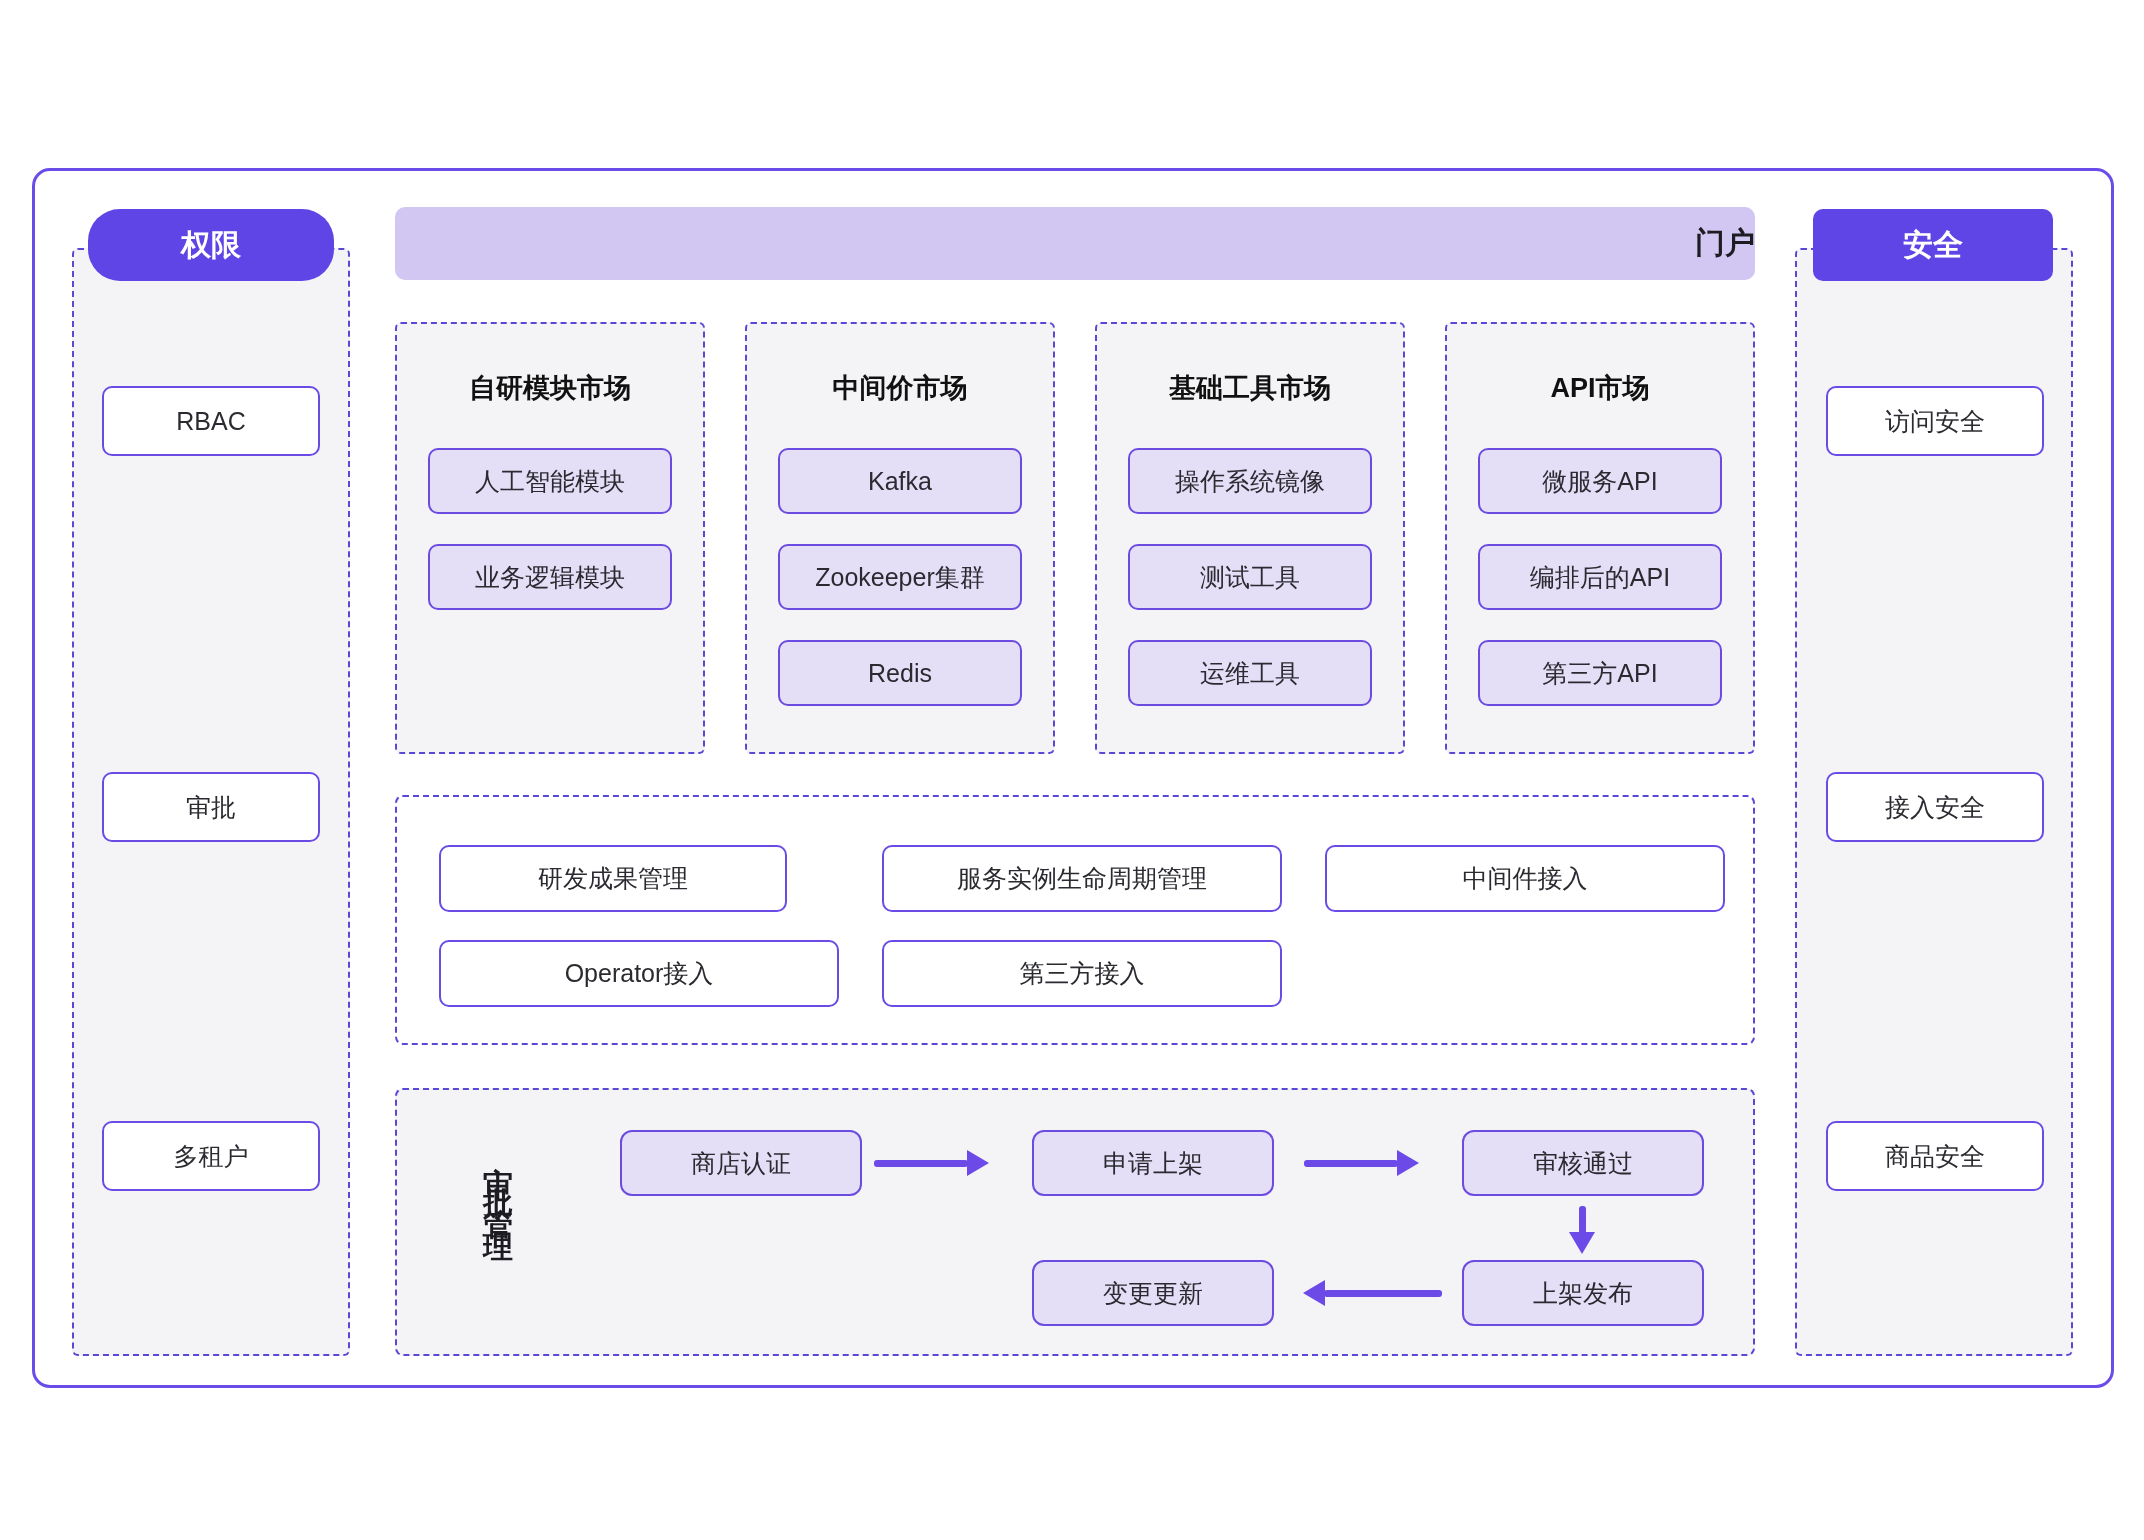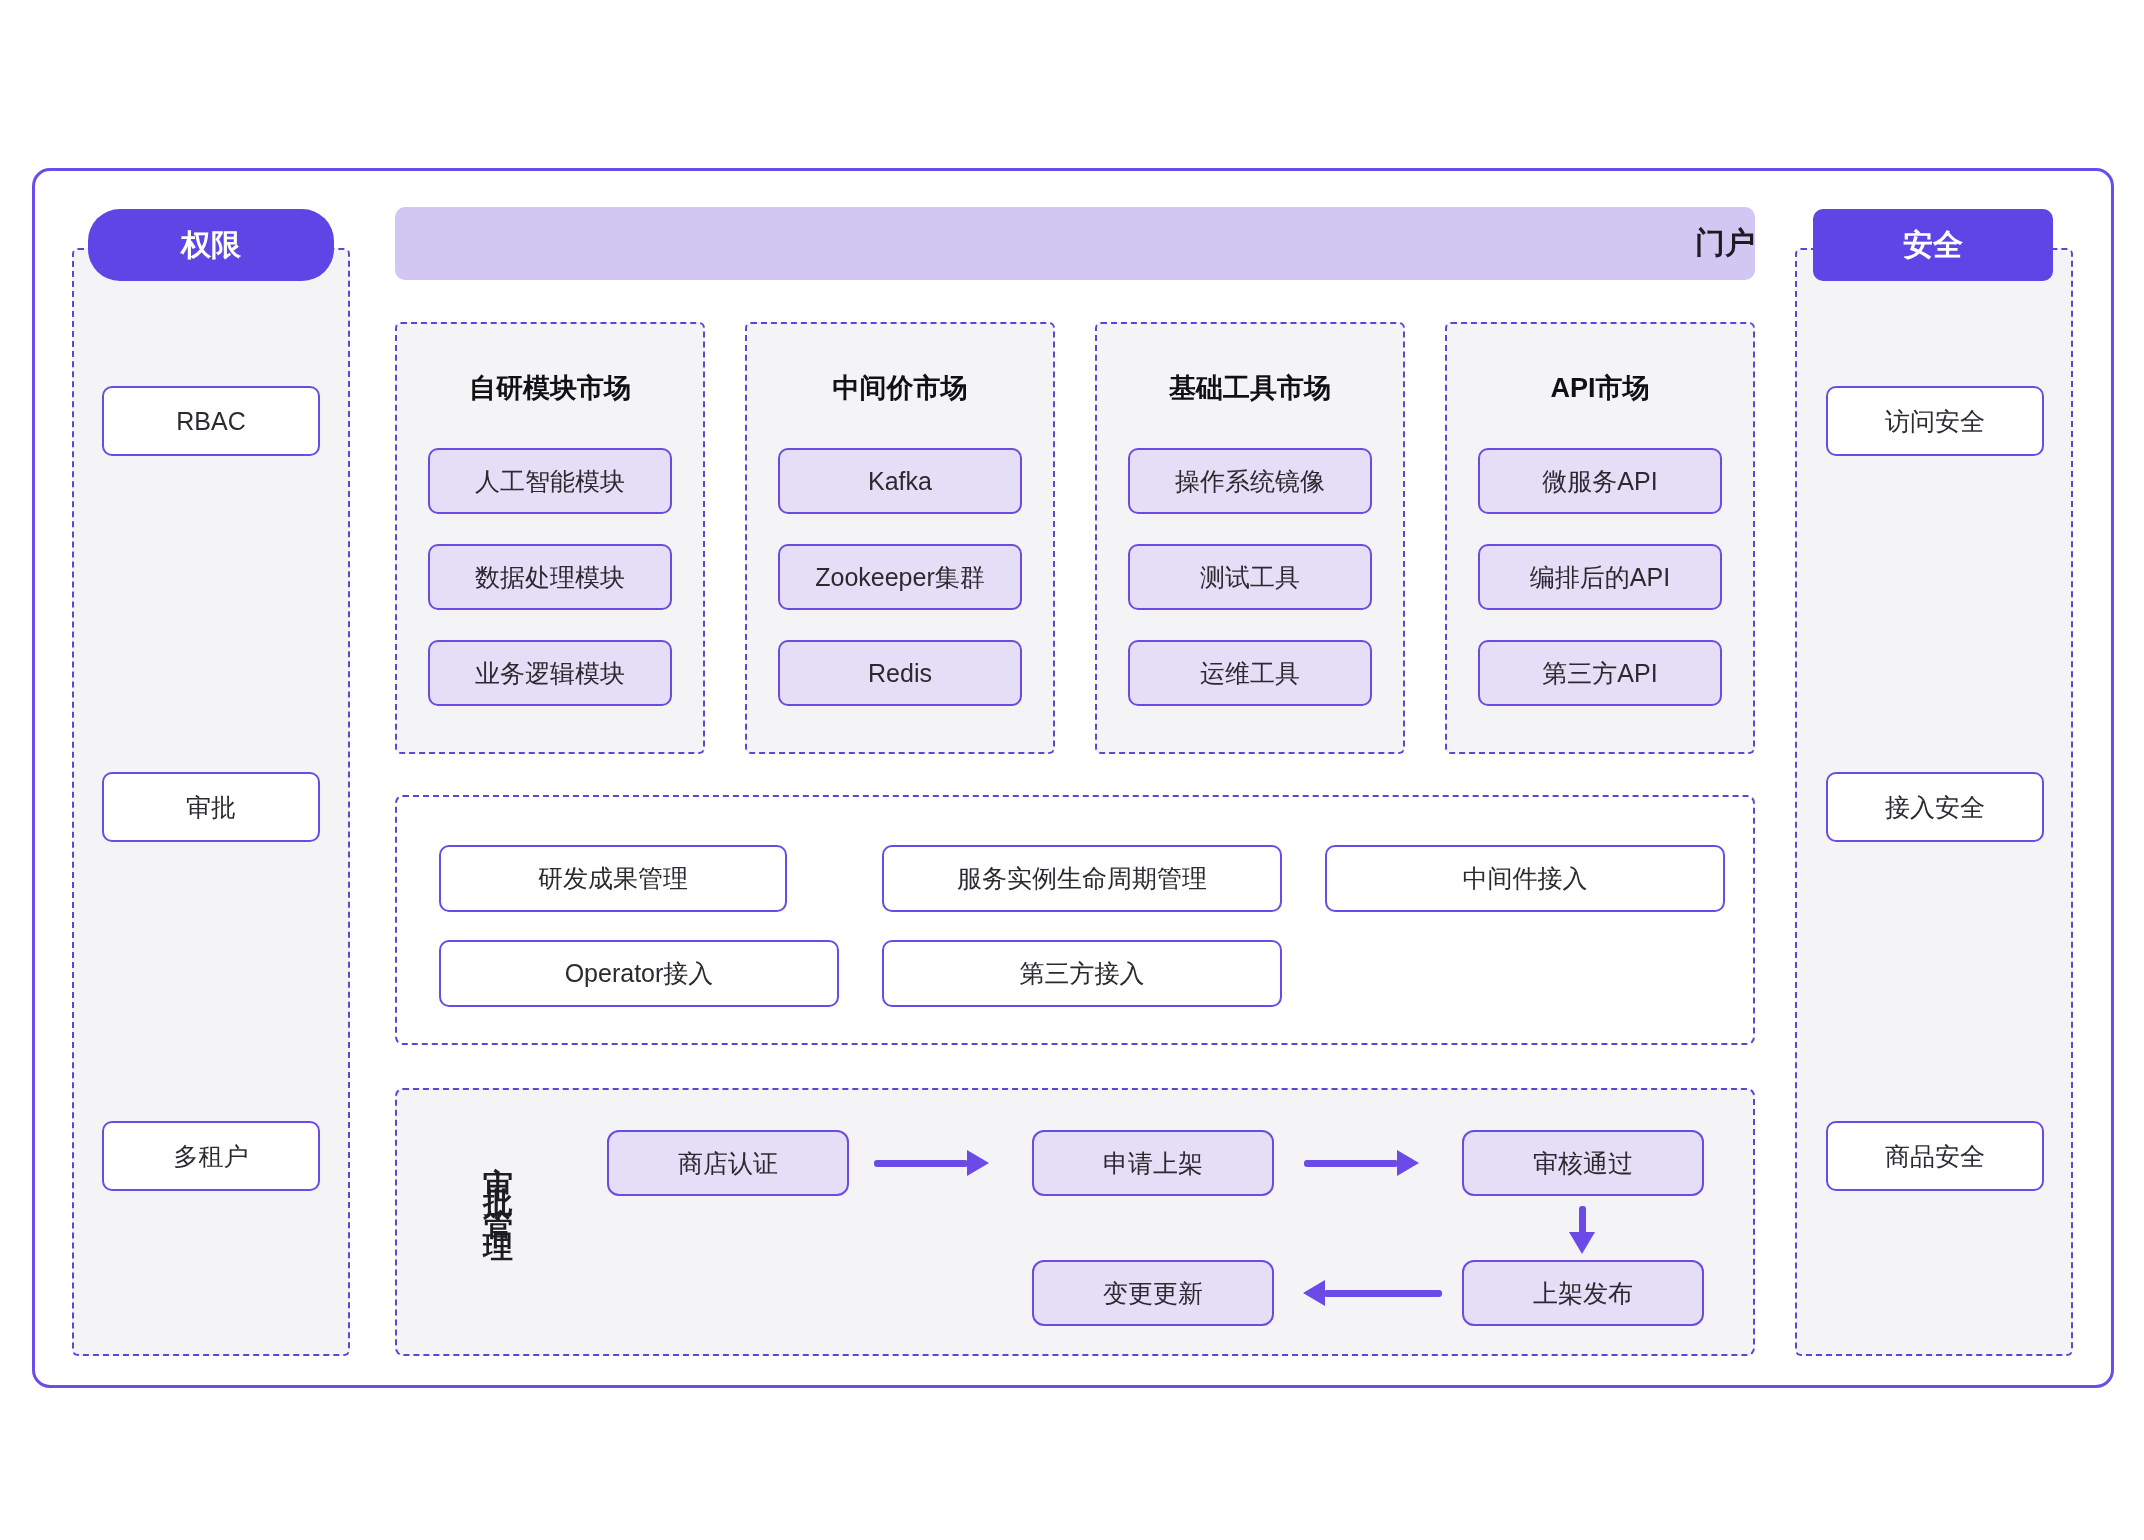--- a/index.html
+++ b/index.html
@@ -126,23 +126,20 @@
 <div class="abs hdr-light" style="left:395px;top:207px;width:1360px;height:73px;">
   <span>门户</span>
 </div>
 
 <div class="col" style="left:395px;">
   <div class="col-title">自研模块市场</div>
   <div class="pbox first">
       <span>人工智能模块</span>
     </div>
   <div class="pbox">
-      <span>数据处理模块</span>
-    </div>
-  <div class="pbox">
       <span>业务逻辑模块</span>
     </div>
 </div>
 
 <div class="col" style="left:745px;">
   <div class="col-title">中间价市场</div>
   <div class="pbox first">
       <span>Kafka</span>
     </div>
   <div class="pbox">
@@ -193,21 +190,21 @@
     <span>Operator接入</span>
   </div>
   <div class="abs wbox" style="left:485px;top:143px;width:400px;height:67px;">
     <span>第三方接入</span>
   </div>
 </div>
 
 <div class="abs flow">
   <div class="vlabel">审批管理</div>
 
-  <div class="abs pbox" style="left:210px;top:40px;width:242px;height:66px;border-radius:12px;">
+  <div class="abs pbox" style="left:223px;top:40px;width:242px;height:66px;border-radius:12px;">
     <span>商店认证</span>
   </div>
   <div class="abs pbox" style="left:635px;top:40px;width:242px;height:66px;border-radius:12px;">
     <span>申请上架</span>
   </div>
   <div class="abs pbox" style="left:1065px;top:40px;width:242px;height:66px;border-radius:12px;">
     <span>审核通过</span>
   </div>
   <div class="abs pbox" style="left:1065px;top:170px;width:242px;height:66px;border-radius:12px;">
     <span>上架发布</span>

